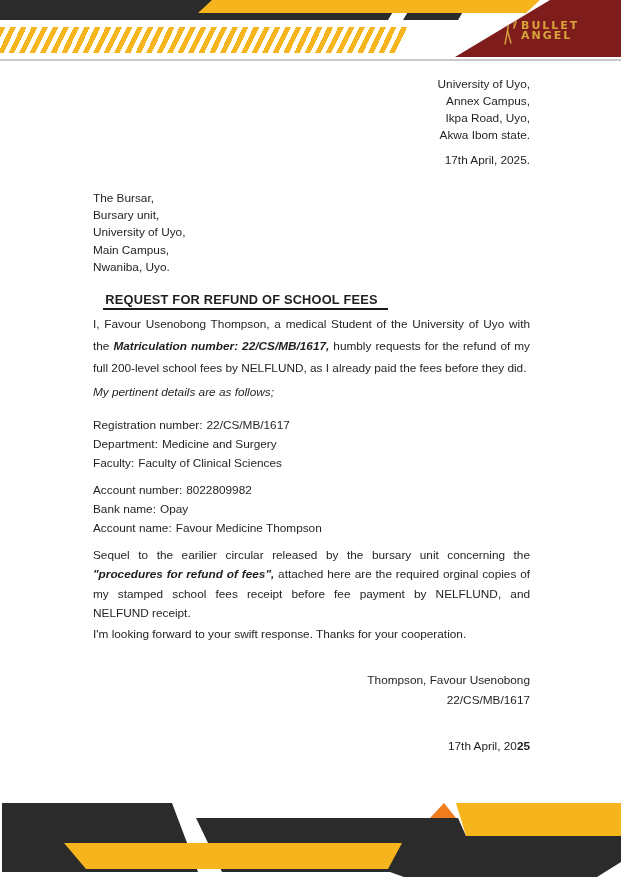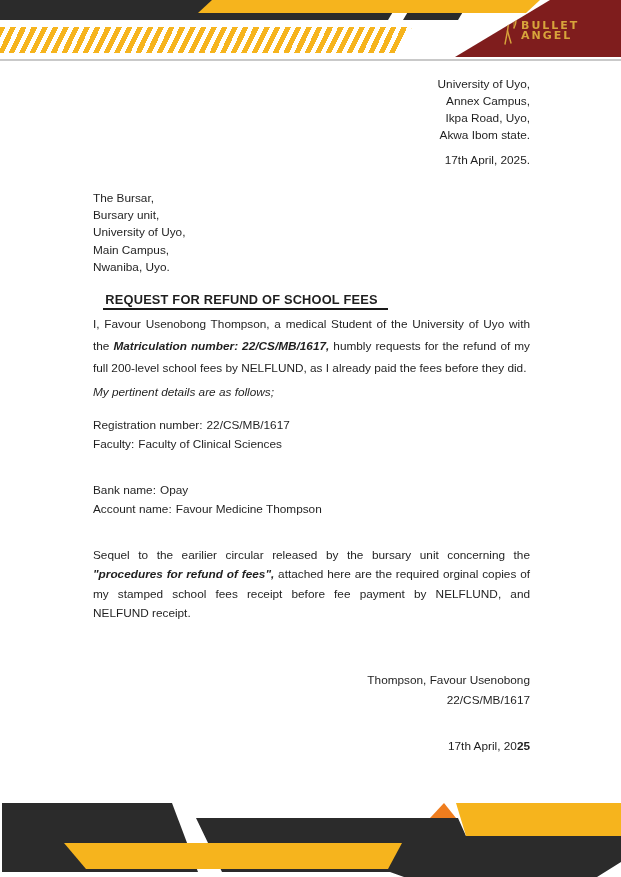--- a/index.html
+++ b/index.html
@@ -112,30 +112,33 @@
   <div class="txt subject-wrap">
     <span class="subject">REQUEST FOR REFUND OF SCHOOL FEES</span>
   </div>
 
   <div class="txt p1"><span>I, Favour Usenobong Thompson, a medical Student of the University of Uyo with the </span><span class="bi">Matriculation number: 22/CS/MB/1617,</span><span> humbly requests for the refund of my full 200-level school fees by NELFLUND, as I already paid the fees before they did.</span></div>
 
   <div class="txt pertinent">My pertinent details are as follows;</div>
 
   <div class="txt kv-block details">
     <div class="kv"><b>Registration number:</b><span class="val">22/CS/MB/1617</span></div>
+    <div class="kv"><b>Department:</b><span class="val">Medicine and Surgery</span></div>
     <div class="kv"><b>Faculty:</b><span class="val">Faculty of Clinical Sciences</span></div>
   </div>
 
   <div class="txt kv-block account">
+    <div class="kv"><b>Account number:</b><span class="val">8022809982</span></div>
     <div class="kv"><b>Bank name:</b><span class="val">Opay</span></div>
     <div class="kv"><b>Account name:</b><span class="val">Favour Medicine Thompson</span></div>
   </div>
 
   <div class="txt p2"><span>Sequel to the earilier circular released by the bursary unit concerning the </span><span class="bi">"procedures for refund of fees",</span><span> attached here are the required orginal copies of my stamped school fees receipt before fee payment by NELFLUND, and NELFUND receipt.</span></div>
 
+  <div class="txt closing">I'm looking forward to your swift response. Thanks for your cooperation.</div>
 
   <div class="txt sign">
     <div>Thompson, Favour Usenobong</div>
     <div>22/CS/MB/1617</div>
   </div>
   <div class="txt date-bottom"><span>17th April, 20</span><b>25</b></div>
 
   <div class="shape f-dark-a"></div>
   <div class="shape f-dark-b"></div>
   <div class="shape f-yellow-1"></div>

